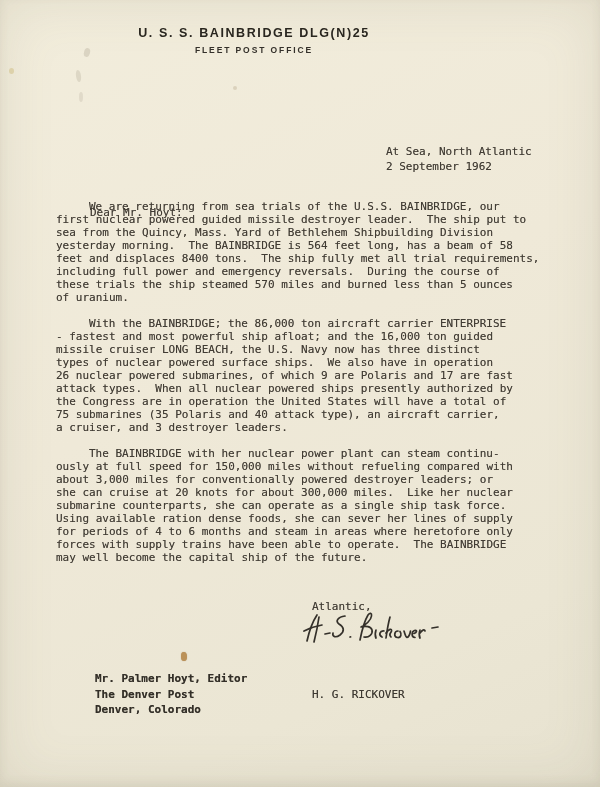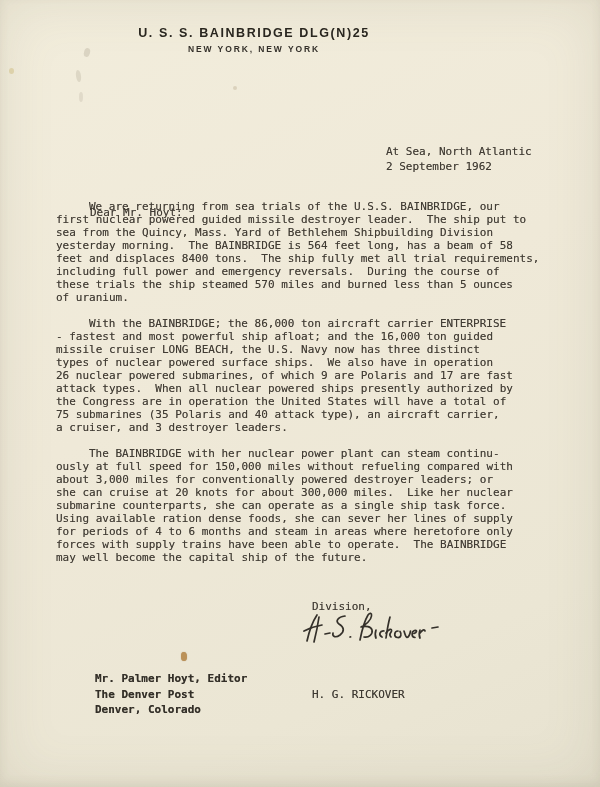--- a/index.html
+++ b/index.html
@@ -53,21 +53,21 @@
 
   <div class="speck speck-a"></div>
   <div class="speck speck-b"></div>
   <div class="speck speck-c"></div>
   <div class="speck speck-d"></div>
   <div class="speck speck-e"></div>
   <div class="speck stain"></div>
 
   <div class="letterhead">
     <div class="lh-1">U. S. S. BAINBRIDGE DLG(N)25</div>
-    <div class="lh-3">NEW YORK, NEW YORK</div>
+    <div class="lh-2">FLEET POST OFFICE</div>
   </div>
 
   <div class="tw dateline">At Sea, North Atlantic
 2 September 1962</div>
 
   <div class="tw salutation">Dear Mr. Hoyt:</div>
 
   <div class="body-block">
     <p class="tw">We are returning from sea trials of the U.S.S. BAINBRIDGE, our
 first nuclear powered guided missile destroyer leader.  The ship put to
@@ -90,21 +90,21 @@
 ously at full speed for 150,000 miles without refueling compared with
 about 3,000 miles for conventionally powered destroyer leaders; or
 she can cruise at 20 knots for about 300,000 miles.  Like her nuclear
 submarine counterparts, she can operate as a single ship task force.
 Using available ration dense foods, she can sever her lines of supply
 for periods of 4 to 6 months and steam in areas where heretofore only
 forces with supply trains have been able to operate.  The BAINBRIDGE
 may well become the capital ship of the future.</p>
   </div>
 
-  <div class="tw closing-sincerely">Division,</div>
+  <div class="tw closing-sincerely">Atlantic,</div>
 
   <svg class="signature" viewBox="0 0 160 44" role="img">
 
     <path d="M7,31 C9,22 13,11 17,5"></path>
     <path d="M19,7 C18,14 16,24 14,32"></path>
     <path d="M4,21 C10,18 16,16 22,15"></path>
     <path d="M25,24 L30,23"></path>
 
     <path d="M45,6 C38,7 35,11 39,14 C44,17 45,21 40,25 C36,28 32,27 33,23"></path>
     <path d="M50,27 L50.6,26.9"></path>

